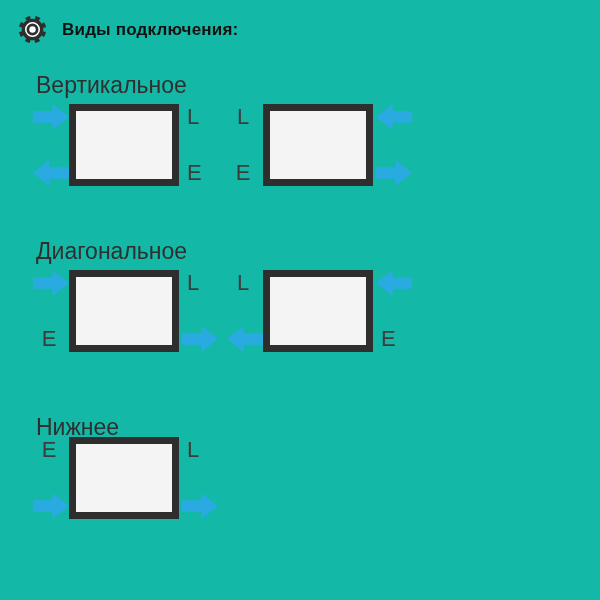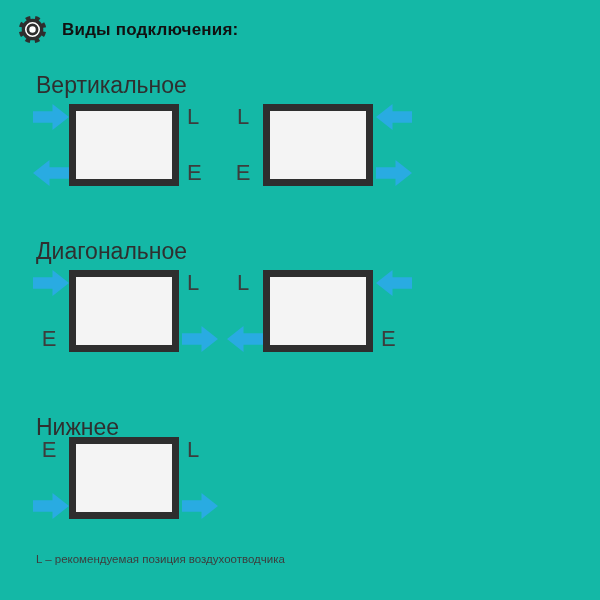--- a/index.html
+++ b/index.html
@@ -206,16 +206,15 @@
             <svg width="36" height="26" viewBox="0 0 36 26">
                 <polygon points="0,7.2 19.5,7.2 19.5,0 36,13 19.5,26 19.5,18.8 0,18.8" fill="#29ABE2"></polygon>
               </svg>
           </span>
         </div>
       </div>
     </div>
   </div>
 
   <div class="legend">
-    <div>L – рекомендуемая позиция воздухоотводчика</div>
   </div>
 
 </div>
 
 </body></html>

